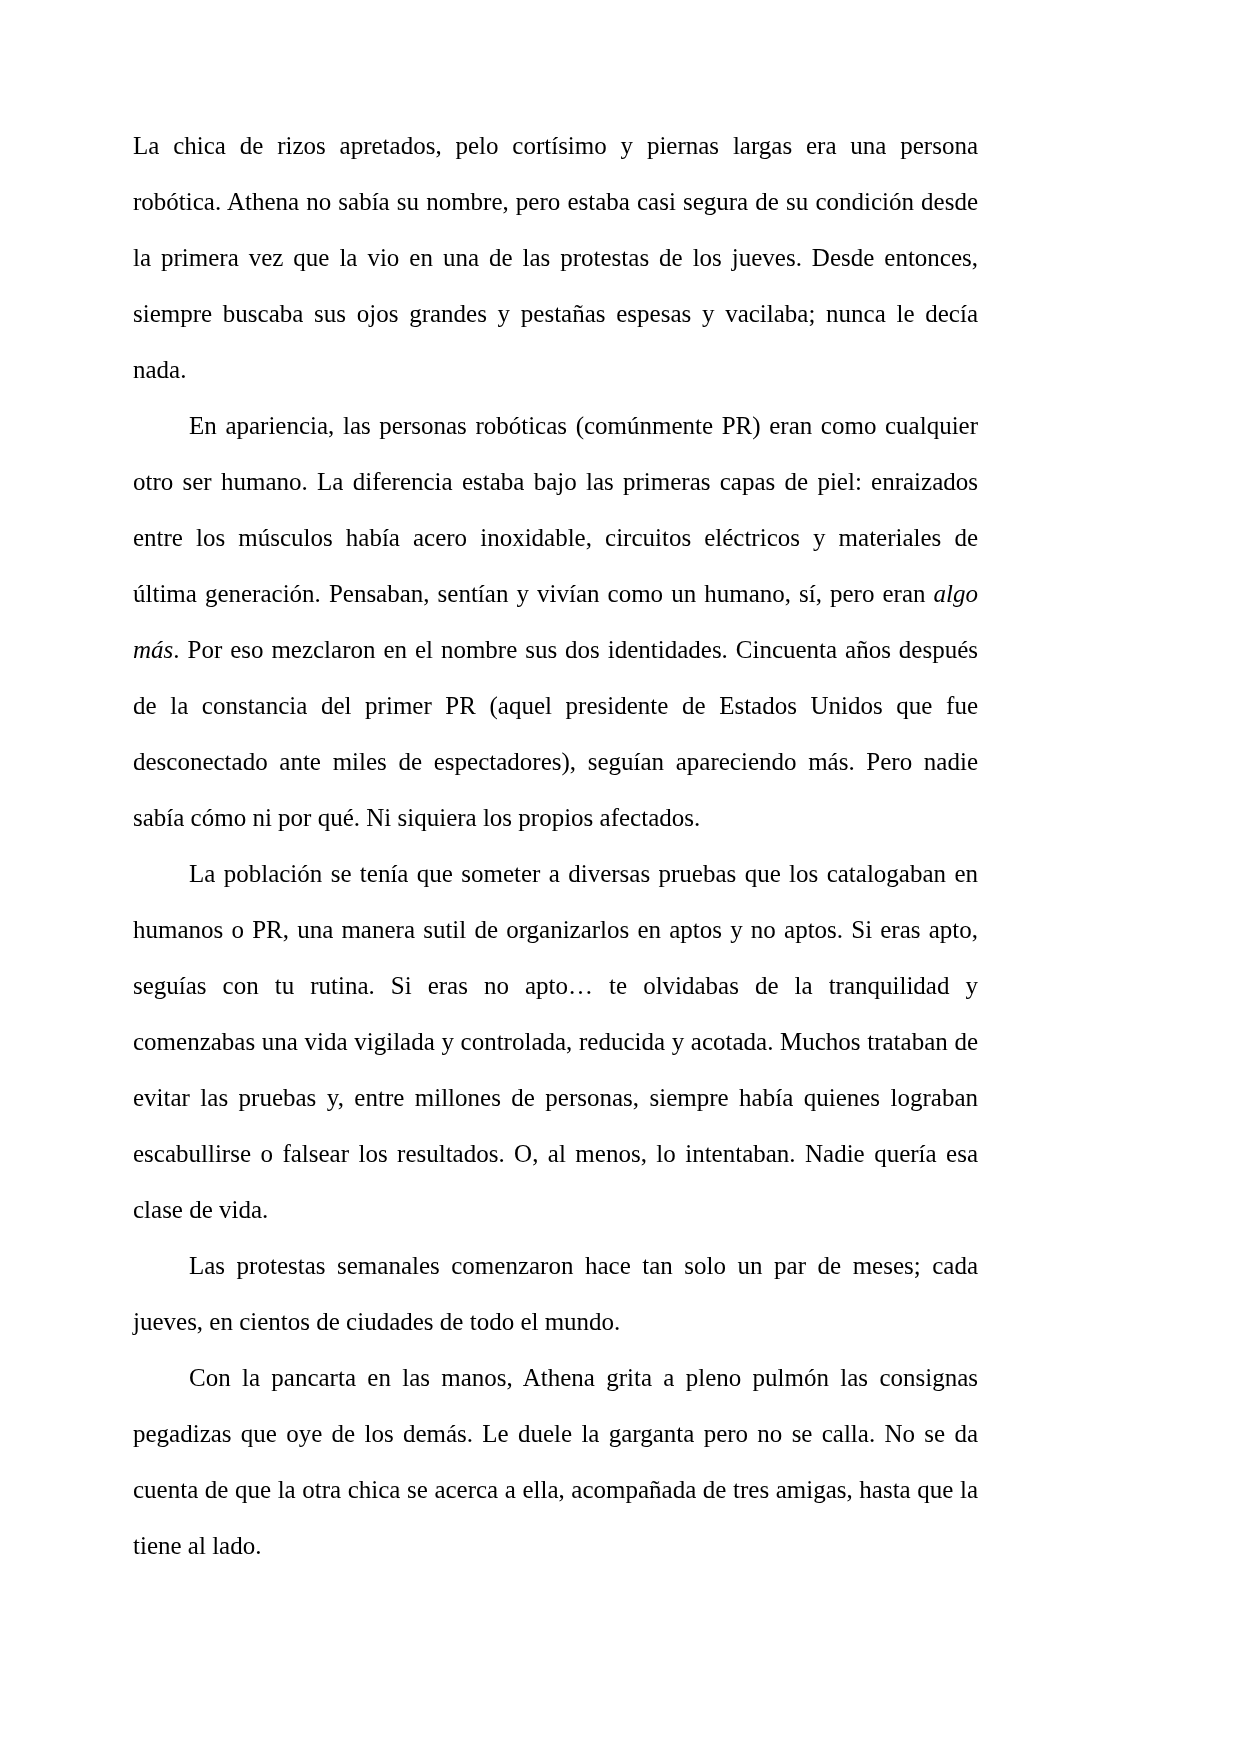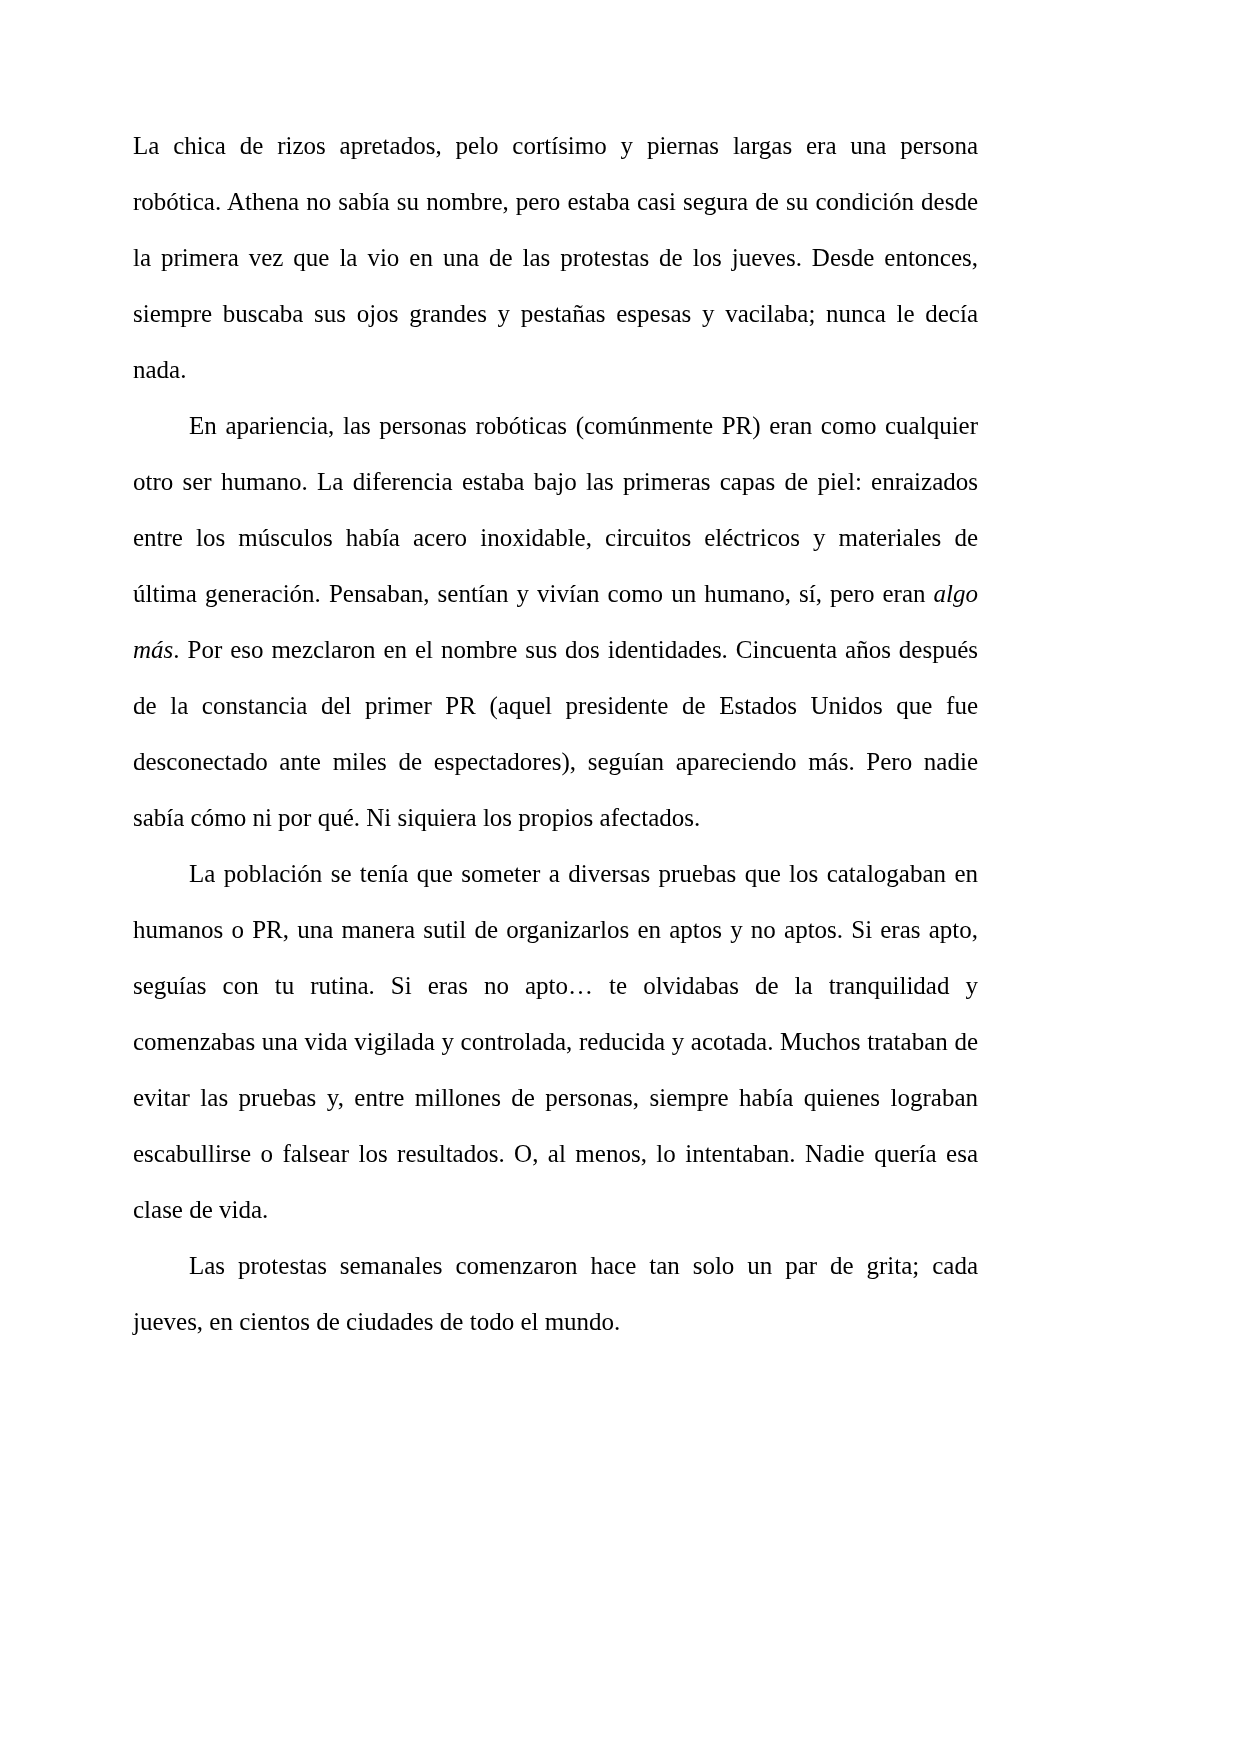--- a/index.html
+++ b/index.html
@@ -59,18 +59,19 @@
 
 <div class="page">
   <div class="text-column">
 
     <p class="para first">La chica de rizos apretados, pelo cortísimo y piernas largas era una persona robótica. Athena no sabía su nombre, pero estaba casi segura de su condición desde la primera vez que la vio en una de las protestas de los jueves. Desde entonces, siempre buscaba sus ojos grandes y pestañas espesas y vacilaba; nunca le decía nada.</p>
 
     <p class="para"><span>En apariencia, las personas robóticas (comúnmente PR) eran como cualquier otro ser humano. La diferencia estaba bajo las primeras capas de piel: enraizados entre los músculos había acero inoxidable, circuitos eléctricos y materiales de última generación. Pensaban, sentían y vivían como un humano, sí, pero eran </span><em>algo más</em><span>. Por eso mezclaron en el nombre sus dos identidades. Cincuenta años después de la constancia del primer PR (aquel presidente de Estados Unidos que fue desconectado ante miles de espectadores), seguían apareciendo más. Pero nadie sabía cómo ni por qué. Ni siquiera los propios afectados.</span></p>
 
     <p class="para">La población se tenía que someter a diversas pruebas que los catalogaban en humanos o PR, una manera sutil de organizarlos en aptos y no aptos. Si eras apto, seguías con tu rutina. Si eras no apto… te olvidabas de la tranquilidad y comenzabas una vida vigilada y controlada, reducida y acotada. Muchos trataban de evitar las pruebas y, entre millones de personas, siempre había quienes lograban escabullirse o falsear los resultados. O, al menos, lo intentaban. Nadie quería esa clase de vida.</p>
 
-    <p class="para">Las protestas semanales comenzaron hace tan solo un par de grita; cada jueves, en cientos de ciudades de todo el mundo.</p>
+    <p class="para">Las protestas semanales comenzaron hace tan solo un par de meses; cada jueves, en cientos de ciudades de todo el mundo.</p>
 
+    <p class="para">Con la pancarta en las manos, Athena grita a pleno pulmón las consignas pegadizas que oye de los demás. Le duele la garganta pero no se calla. No se da cuenta de que la otra chica se acerca a ella, acompañada de tres amigas, hasta que la tiene al lado.</p>
 
 
   </div>
 </div>
 
 </body></html>

